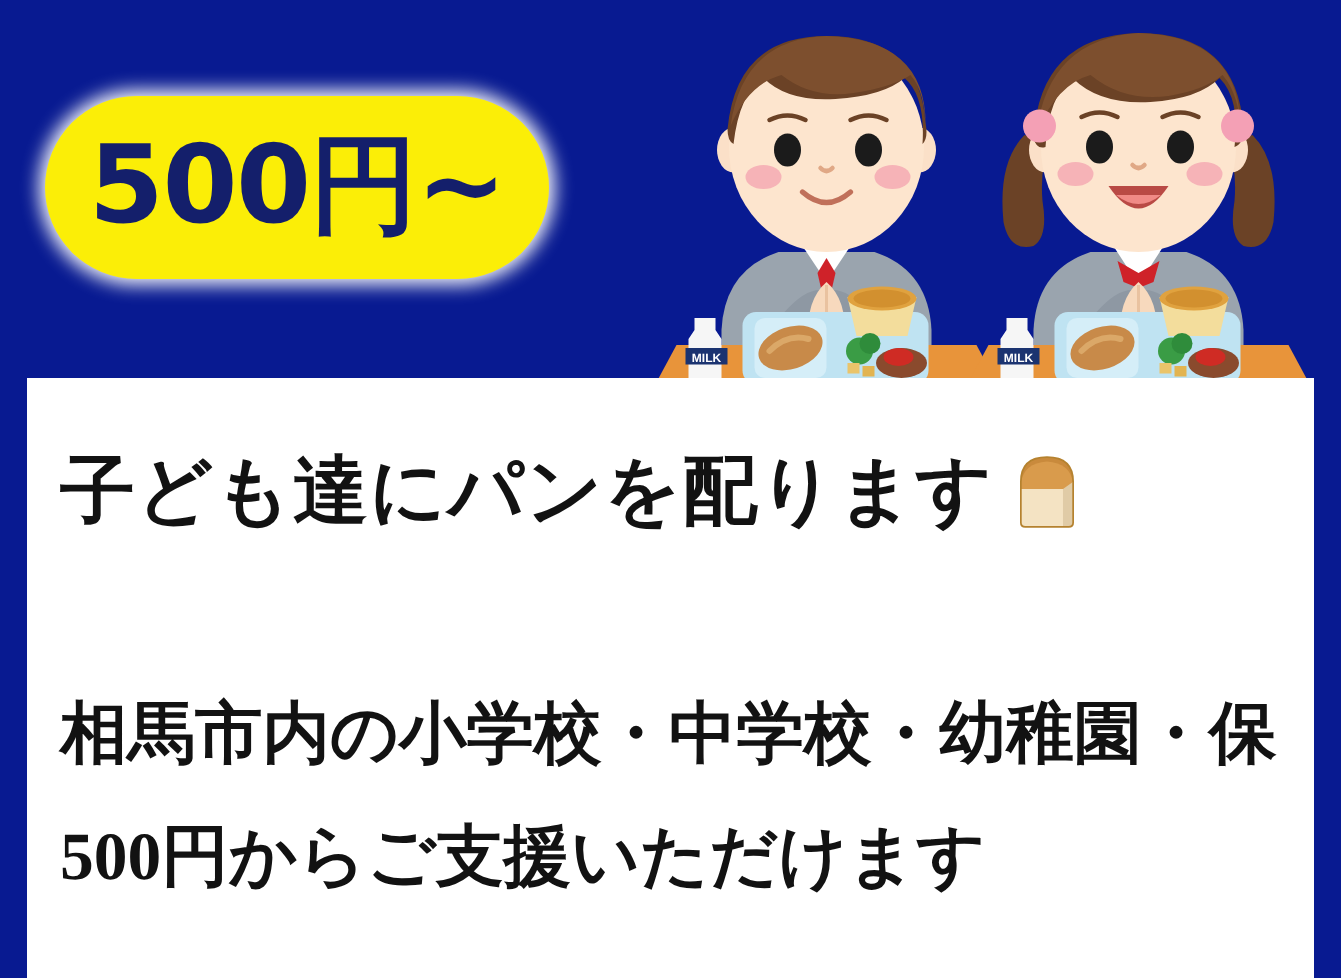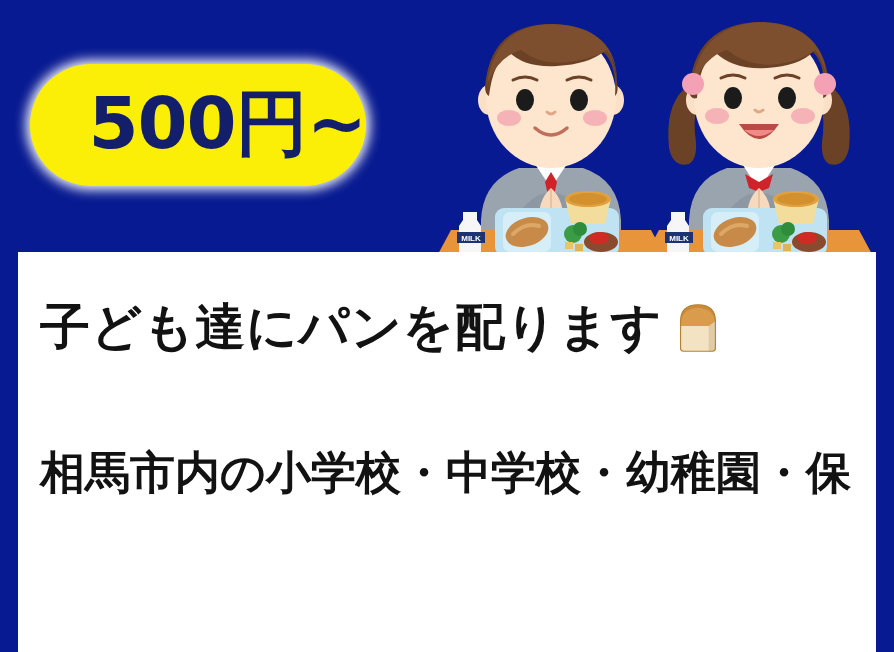--- a/index.html
+++ b/index.html
@@ -37,21 +37,21 @@
   .badge {
     position: absolute;
     left: 4px;
     top: 4px;
     right: 4px;
     bottom: 4px;
     border-radius: 999px;
     background: #fbee07;
     display: flex;
     align-items: center;
-    justify-content: flex-end;
+    justify-content: center;
   }
   .badge-text {
     font-family: "DejaVu Sans", "Liberation Sans", sans-serif;
     font-weight: 700;
     font-size: 72px;
     line-height: 1;
     color: #141f6b;
     letter-spacing: -1px;
     white-space: nowrap;
     transform: translateY(-2px);
@@ -113,20 +113,21 @@
     width: 820px;
   }
   .body-line {
     font-family: Liberation Serif, serif;
     font-weight: 700;
     font-size: 45px;
     line-height: 66px;
     color: #121212;
     white-space: nowrap;
     letter-spacing: 0px;
+    margin-top: 16px;
   }
 </style>
 </head>
 <body>
 
 <div class="poster">
 
   <div class="badge-wrap">
     <div class="badge-glow"></div>
     <div class="badge">
@@ -273,16 +274,17 @@
         <path d="M14 26 Q14 9 32 9 Q50 9 50 26 L50 54 Q50 57 47 57 L17 57 Q14 57 14 54 Z" fill="#f4e3c3"></path>
         <path d="M14 26 Q14 9 32 9 Q50 9 50 26 L50 31 L14 31 Z" fill="#c98a3c"></path>
         <path d="M14 27 Q16 13 32 12 Q48 13 50 27 L50 31 L14 31 Z" fill="#d99b4c"></path>
         <path d="M43 31 L50 26 L50 54 Q50 57 47 57 L43 57 Z" fill="#e0cba6"></path>
         <path d="M14 26 Q14 9 32 9 Q50 9 50 26 L50 54 Q50 57 47 57 L17 57 Q14 57 14 54 Z" fill="none" stroke="#b5822f" stroke-width="1.2"></path>
       </svg>
     </div>
 
     <div class="body-copy">
       <div class="body-line">相馬市内の小学校・中学校・幼稚園・保</div>
+      <div class="body-line">500円からご支援いただけます</div>
     </div>
   </div>
 
 </div>
 
 </body></html>

